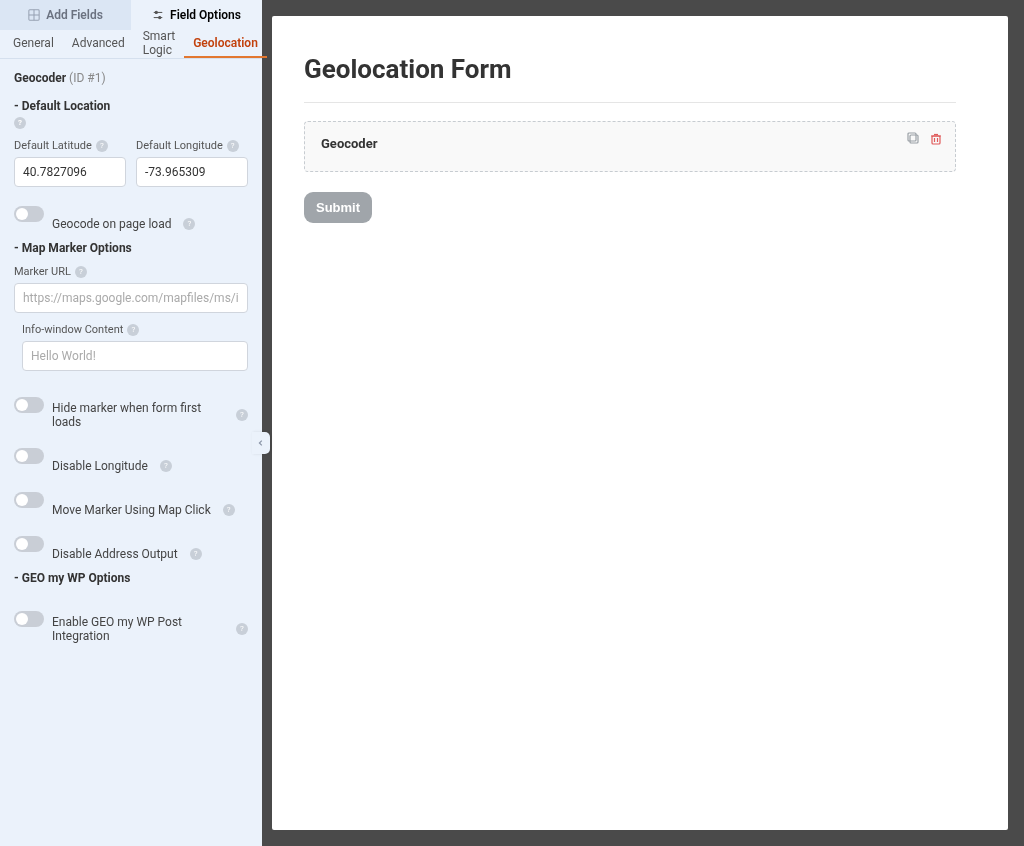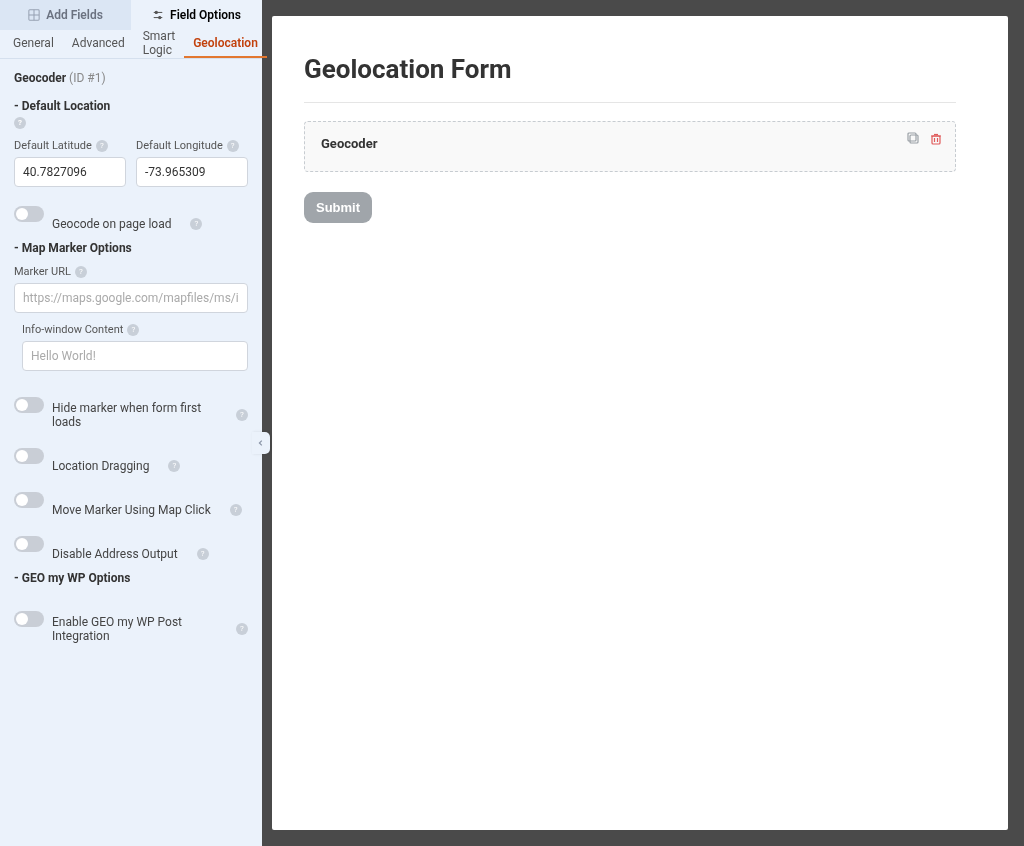--- a/index.html
+++ b/index.html
@@ -173,21 +173,21 @@
       background: #fff;
       border-radius: 50%;
       top: 2px;
       left: 2px;
     }
     .toggle-label {
       font-size: 12px;
       color: #444;
       display: flex;
       align-items: center;
-      gap: 19px;
+      gap: 12px;
       margin-top: 20px;
     }
     .help-icon {
       width: 12px;
       height: 12px;
       border-radius: 50%;
       background: #c8cfd8;
       color: #fff;
       font-size: 8px;
       display: inline-flex;
@@ -382,21 +382,21 @@
         <div class="toggle"></div>
         <div class="toggle-label">
           <span>Hide marker when form first loads</span>
           <span class="help-icon">?</span>
         </div>
       </div>
 
       <div class="toggle-row">
         <div class="toggle"></div>
         <div class="toggle-label">
-          <span>Location Dragging</span>
+          <span>Disable Longitude</span>
           <span class="help-icon">?</span>
         </div>
       </div>
 
       <div class="toggle-row">
         <div class="toggle"></div>
         <div class="toggle-label">
           <span>Move Marker Using Map Click</span>
           <span class="help-icon">?</span>
         </div>

